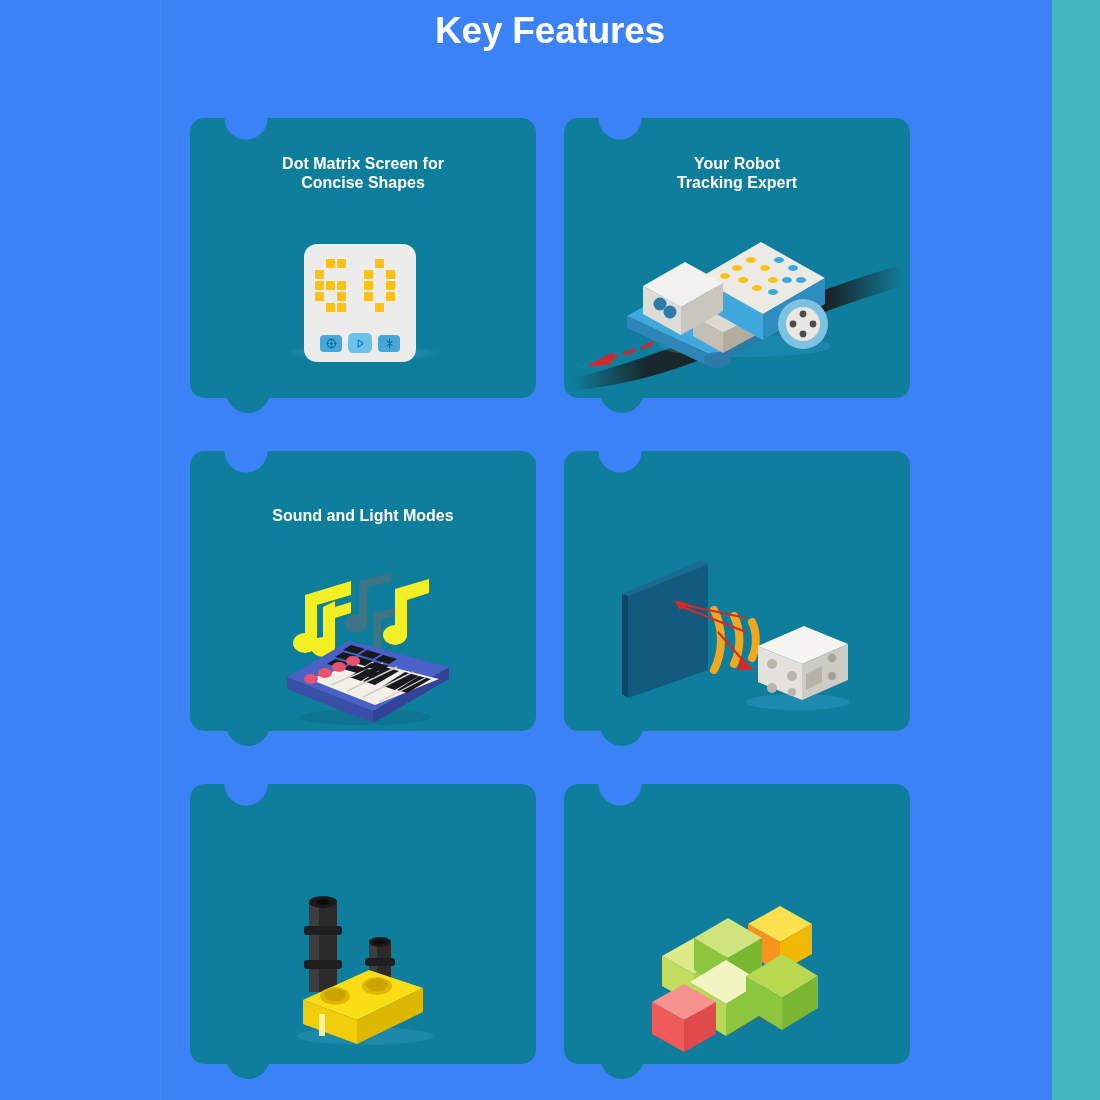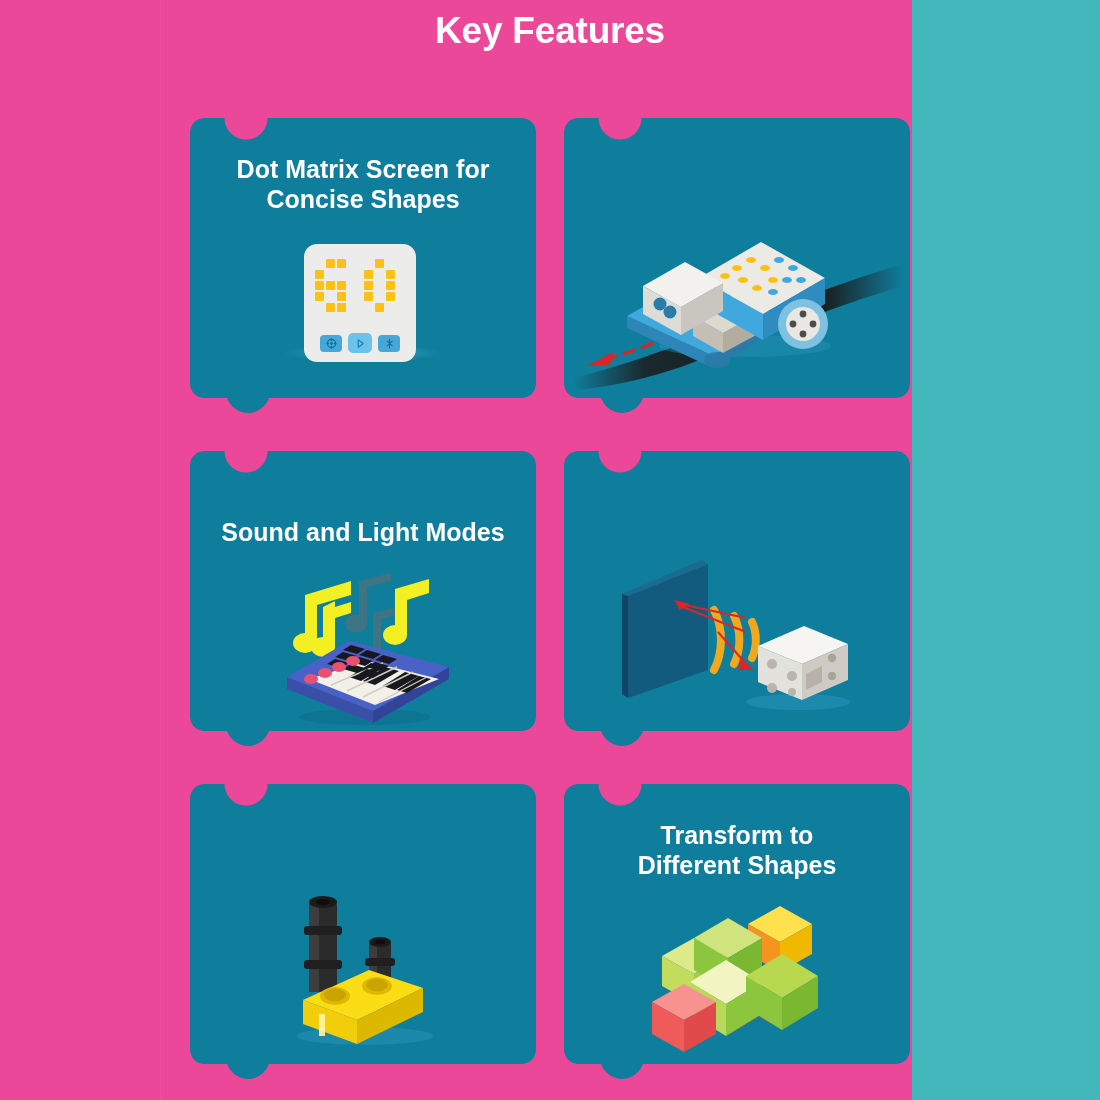--- a/index.html
+++ b/index.html
@@ -3,21 +3,21 @@
 <meta charset="utf-8">
 <title>Key Features</title>
 <style>
   * { margin:0; padding:0; box-sizing:border-box; }
   html, body {
     width:1100px; height:1100px;
     background:#42b8bc;
     font-family:"Liberation Sans", sans-serif;
     overflow:hidden;
   }
-  #page { position:relative; width:912px; height:1100px; background:#ec4899; }
+  #page { position:relative; width:1052px; height:1100px; background:#3b82f6; }
 
   
   .seam { position:absolute; top:0; left:160px; width:1px; height:1100px;
           background:rgba(255,255,255,0.055); }
 
   .page-title {
     position:absolute; top:10px; left:0; width:1100px;
     text-align:center; color:#ffffff;
     font-size:37px; font-weight:bold; letter-spacing:-0.2px;
   }
@@ -50,21 +50,21 @@
     position:absolute; left:36px; bottom:-15px;
     width:44px; height:30px;
     background:#0f7d9c;
     border-radius:0 0 22px 22px;
   }
   .card-content { position:absolute; inset:0; z-index:3; }
 
   .card-title {
     position:absolute; top:36px; left:0; width:100%;
     text-align:center; color:#ffffff;
-    font-size:25px; font-weight:bold; line-height:1.2;
+    font-size:16px; font-weight:bold; line-height:1.2;
     padding:0 16px;
   }
   .card-art {
     position:absolute; left:0; right:0; top:104px; bottom:10px;
     display:flex; align-items:center; justify-content:center;
   }
 
   
   .dm-wrap { position:relative; width:118px; height:122px; }
   .dm-glow { position:absolute; left:-22px; bottom:4px; width:162px; height:18px;
@@ -180,20 +180,24 @@
             </div>
           </div>
         </div>
       </div>
     </div>
 
     <div class="card">
       <div class="card-body"></div>
       <div class="card-tab"></div>
       <div class="card-content">
+        <div class="card-title">
+          <span>Your Robot</span><br>
+          <span>Tracking Expert</span>
+        </div>
         <div class="card-art">
           <svg class="art-svg" width="340" height="170" viewBox="0 0 340 170">
             <defs>
               <linearGradient id="trkFade" x1="0" y1="0" x2="1" y2="0">
                 <stop offset="0" stop-color="#1a1a1a" stop-opacity="0"></stop>
                 <stop offset="0.22" stop-color="#1a1a1a" stop-opacity="0.85"></stop>
                 <stop offset="0.75" stop-color="#1a1a1a" stop-opacity="1"></stop>
                 <stop offset="1" stop-color="#1a1a1a" stop-opacity="0"></stop>
               </linearGradient>
             </defs>
@@ -437,24 +441,20 @@
             </g>
           </svg>
         </div>
       </div>
     </div>
 
     <div class="card">
       <div class="card-body"></div>
       <div class="card-tab"></div>
       <div class="card-content">
-        <div class="card-title">
-          <span>Transform to</span><br>
-          <span>Different Shapes</span>
-        </div>
         <div class="card-art">
           <svg class="art-svg" width="190" height="175" viewBox="0 0 190 175">
             <g opacity=".45" fill="#4a6a6e">
               <path d="M70 112 L120 84 L178 112 L128 142 Z"></path>
               <path d="M104 66 L138 46 L172 66 L138 86 Z"></path>
               <path d="M58 128 L92 108 L126 128 L92 150 Z"></path>
             </g>
 
             <g>
               <path d="M106 40 L138 22 L170 40 L138 58 Z" fill="#ffe14d"></path>

